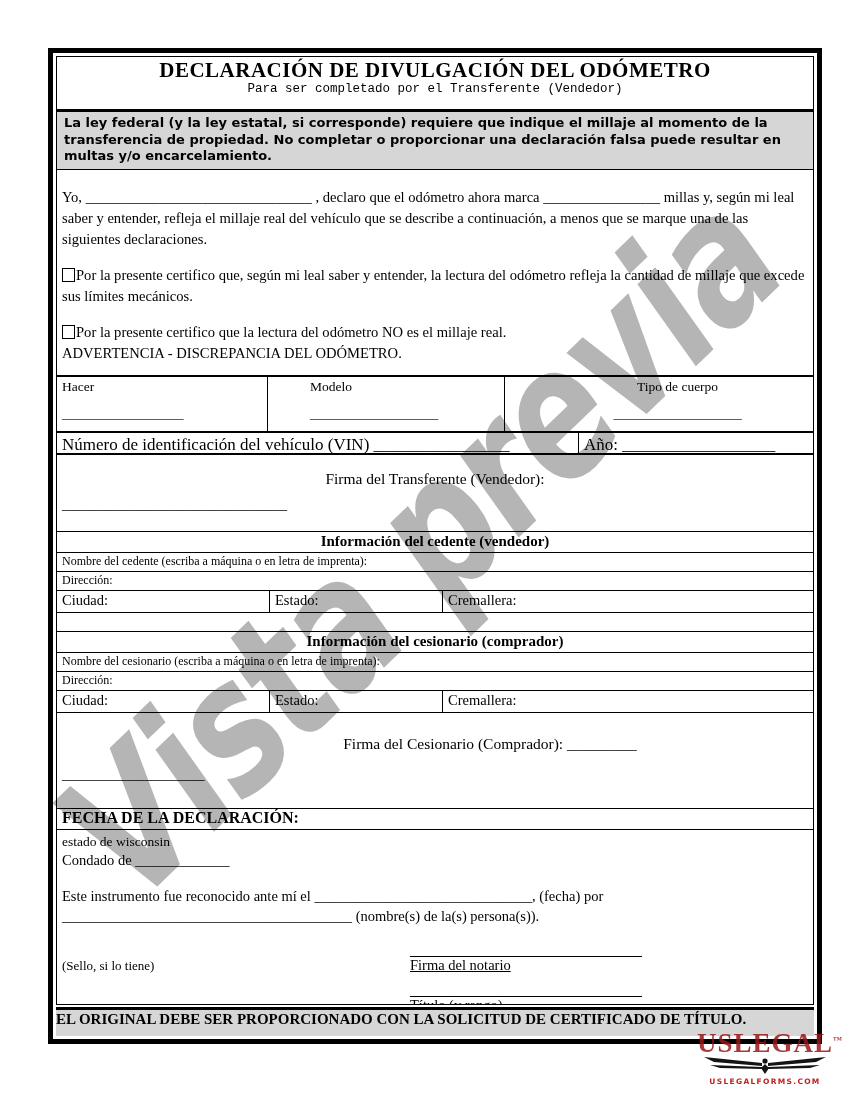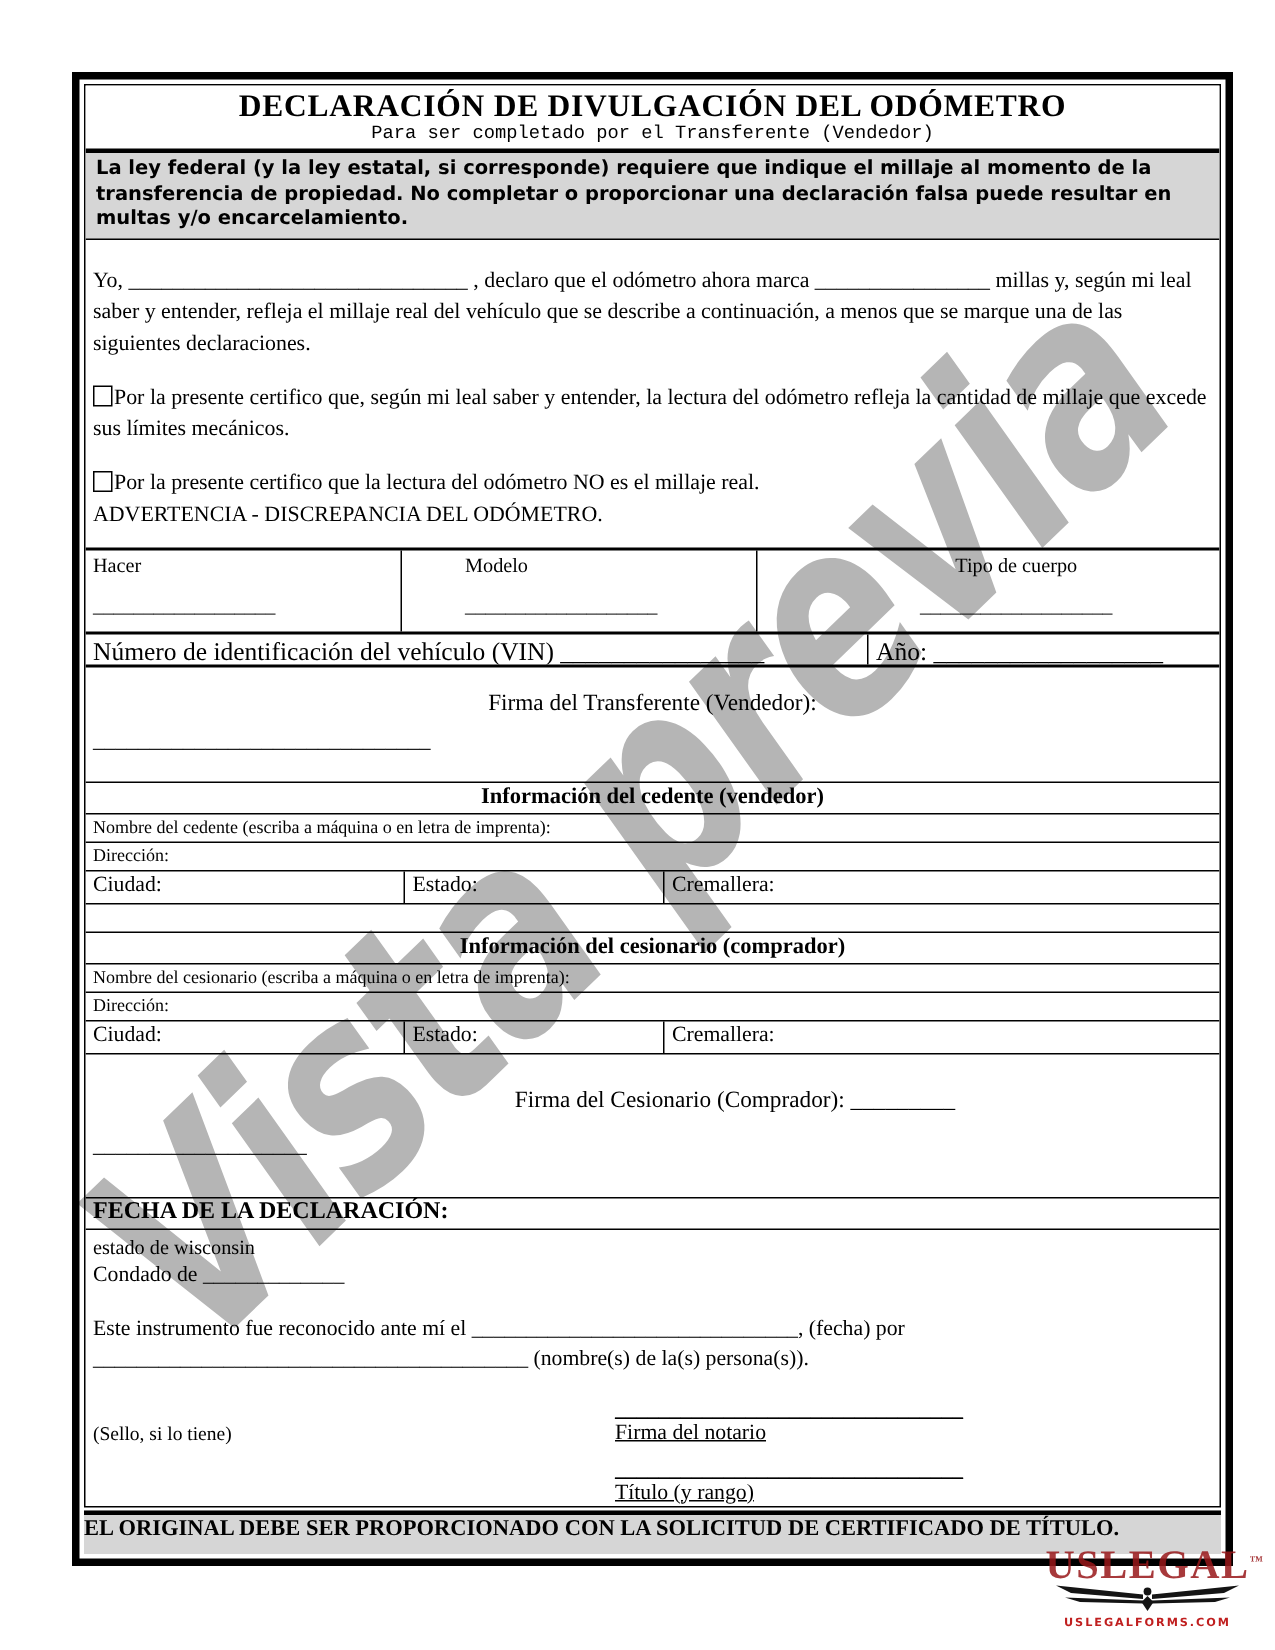--- a/index.html
+++ b/index.html
@@ -18,21 +18,21 @@
 
   
   .form-outer {
     position:absolute; left:48px; top:48px; width:774px; height:996px;
     border:5px solid #000; z-index:2; padding:3px; display:flex; flex-direction:column;
   }
   .form-inner { border:1px solid #000; flex:1; display:flex; flex-direction:column; overflow:hidden; background:transparent; }
 
   .title-block { text-align:center; padding-top:2px; border-bottom:3px solid #000; background:#fff; }
   .form-title { font-size:21px; font-weight:bold; letter-spacing:0.5px; line-height:23px; }
-  .form-subtitle { font-family:"Liberation Mono", monospace; font-size:12.5px; line-height:15px; padding-bottom:2px; }
+  .form-subtitle { font-family:"Liberation Mono", monospace; font-size:12.5px; line-height:15px; padding-bottom:12px; }
 
   .notice {
     background:#d6d6d6; border-bottom:1px solid #000;
     font-family:"DejaVu Sans", sans-serif; font-weight:bold;
     font-size:13px; line-height:16.5px; padding:3px 7px 4px 7px;
   }
 
   .content { flex:1; display:flex; flex-direction:column; }
 
   .decl-para { font-size:14.6px; line-height:21px; margin:17px 6px 0 5px; overflow-wrap:break-word; }

